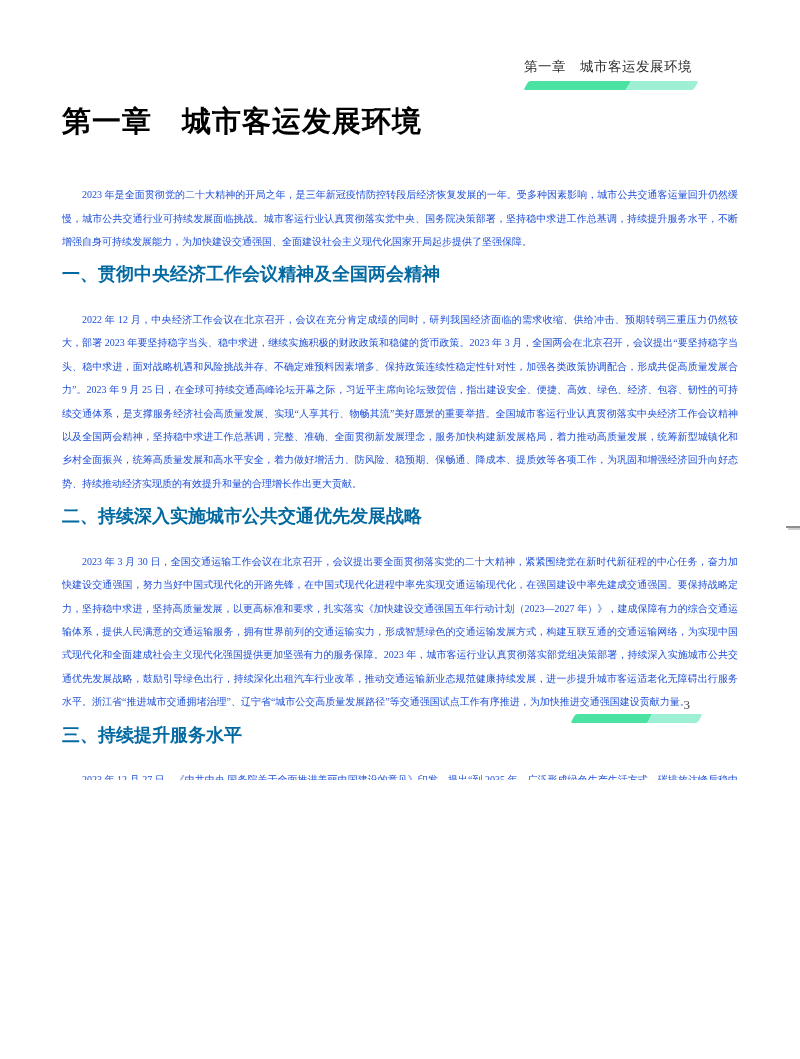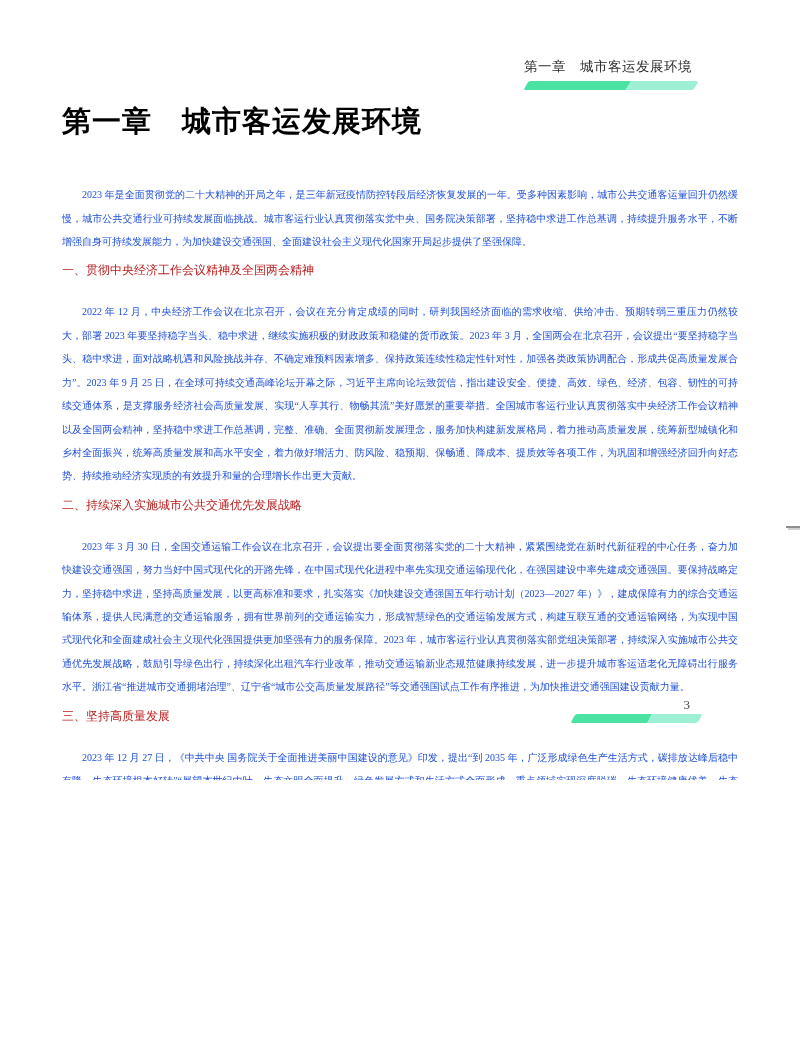--- a/index.html
+++ b/index.html
@@ -45,22 +45,22 @@
   .body-para{
     margin:0;
     font-size:10px;line-height:23.4px;
     text-align:justify;
     text-indent:2em;
     color:#1d4ed8;
   }
   .section-heading{
     margin:10px 0 22px 0;
     font-family:"Liberation Sans","DejaVu Sans",sans-serif;
-    font-weight:400;font-size:12px;line-height:1.25;
-    color:#b91c1c;
+    font-weight:700;font-size:18px;line-height:1.25;
+    color:#0369a1;
   }
   
   .page-footer{
     position:absolute;right:100px;bottom:57px;
     text-align:right;
   }
   .page-number{
     font-family:"Liberation Serif","DejaVu Serif",serif;
     font-size:13px;color:#444;
     padding-right:10px;padding-bottom:1px;
@@ -98,21 +98,21 @@
     <h1 class="chapter-title">第一章　城市客运发展环境</h1>
 
     <p class="body-para">2023 年是全面贯彻党的二十大精神的开局之年，是三年新冠疫情防控转段后经济恢复发展的一年。受多种因素影响，城市公共交通客运量回升仍然缓慢，城市公共交通行业可持续发展面临挑战。城市客运行业认真贯彻落实党中央、国务院决策部署，坚持稳中求进工作总基调，持续提升服务水平，不断增强自身可持续发展能力，为加快建设交通强国、全面建设社会主义现代化国家开局起步提供了坚强保障。</p>
 
     <h2 class="section-heading">一、贯彻中央经济工作会议精神及全国两会精神</h2>
     <p class="body-para">2022 年 12 月，中央经济工作会议在北京召开，会议在充分肯定成绩的同时，研判我国经济面临的需求收缩、供给冲击、预期转弱三重压力仍然较大，部署 2023 年要坚持稳字当头、稳中求进，继续实施积极的财政政策和稳健的货币政策。2023 年 3 月，全国两会在北京召开，会议提出“要坚持稳字当头、稳中求进，面对战略机遇和风险挑战并存、不确定难预料因素增多、保持政策连续性稳定性针对性，加强各类政策协调配合，形成共促高质量发展合力”。2023 年 9 月 25 日，在全球可持续交通高峰论坛开幕之际，习近平主席向论坛致贺信，指出建设安全、便捷、高效、绿色、经济、包容、韧性的可持续交通体系，是支撑服务经济社会高质量发展、实现“人享其行、物畅其流”美好愿景的重要举措。全国城市客运行业认真贯彻落实中央经济工作会议精神以及全国两会精神，坚持稳中求进工作总基调，完整、准确、全面贯彻新发展理念，服务加快构建新发展格局，着力推动高质量发展，统筹新型城镇化和乡村全面振兴，统筹高质量发展和高水平安全，着力做好增活力、防风险、稳预期、保畅通、降成本、提质效等各项工作，为巩固和增强经济回升向好态势、持续推动经济实现质的有效提升和量的合理增长作出更大贡献。</p>
 
     <h2 class="section-heading">二、持续深入实施城市公共交通优先发展战略</h2>
     <p class="body-para">2023 年 3 月 30 日，全国交通运输工作会议在北京召开，会议提出要全面贯彻落实党的二十大精神，紧紧围绕党在新时代新征程的中心任务，奋力加快建设交通强国，努力当好中国式现代化的开路先锋，在中国式现代化进程中率先实现交通运输现代化，在强国建设中率先建成交通强国。要保持战略定力，坚持稳中求进，坚持高质量发展，以更高标准和要求，扎实落实《加快建设交通强国五年行动计划（2023—2027 年）》，建成保障有力的综合交通运输体系，提供人民满意的交通运输服务，拥有世界前列的交通运输实力，形成智慧绿色的交通运输发展方式，构建互联互通的交通运输网络，为实现中国式现代化和全面建成社会主义现代化强国提供更加坚强有力的服务保障。2023 年，城市客运行业认真贯彻落实部党组决策部署，持续深入实施城市公共交通优先发展战略，鼓励引导绿色出行，持续深化出租汽车行业改革，推动交通运输新业态规范健康持续发展，进一步提升城市客运适老化无障碍出行服务水平。浙江省“推进城市交通拥堵治理”、辽宁省“城市公交高质量发展路径”等交通强国试点工作有序推进，为加快推进交通强国建设贡献力量。</p>
 
-    <h2 class="section-heading">三、坚持高质量发展</h2>
+    <h2 class="section-heading">三、持续提升服务水平</h2>
     <p class="body-para">2023 年 12 月 27 日，《中共中央 国务院关于全面推进美丽中国建设的意见》印发，提出“到 2035 年，广泛形成绿色生产生活方式，碳排放达峰后稳中有降，生态环境根本好转”“展望本世纪中叶，生态文明全面提升，绿色发展方式和生活方式全面形成，重点领域实现深度脱碳，生态环境健康优美，生态环</p>
   </div>
 
   <div class="page-footer">
     <div class="page-number">3</div>
     <div class="accent-bar footer-bar"></div>
   </div>
 
   <div class="edge-mark"></div>
   <div class="edge-mark-shadow"></div>

